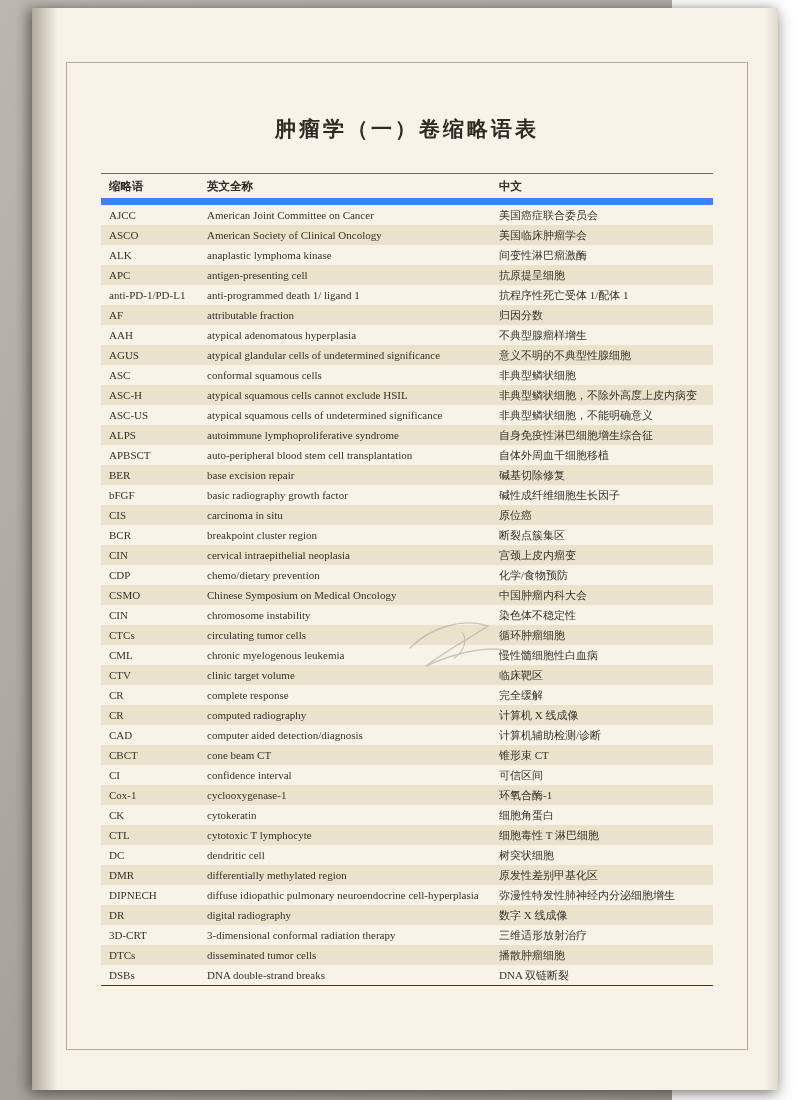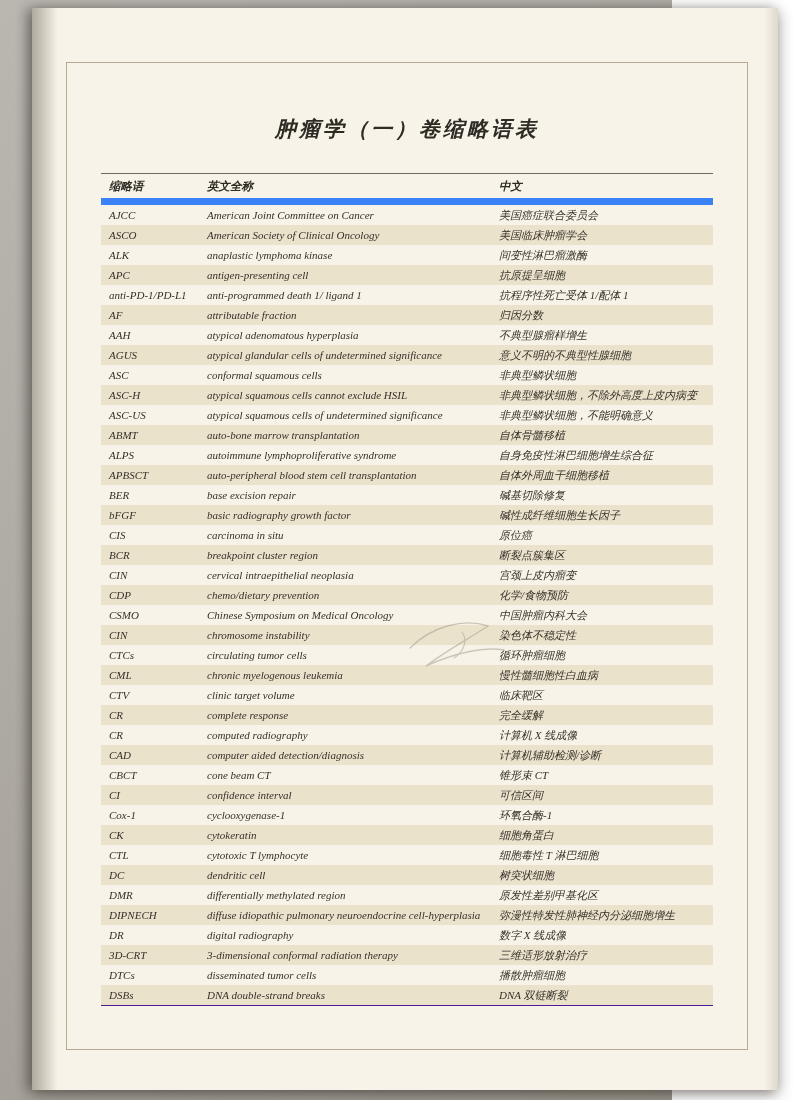--- a/index.html
+++ b/index.html
@@ -8,21 +8,20 @@
     width: 800px;
     height: 1100px;
     overflow: hidden;
     font-family: "Liberation Serif", "DejaVu Serif", serif;
   }
   .photo {
     position: relative;
     width: 672px;
     height: 1100px;
     background: linear-gradient(145deg, #bab7b1 0%, #aba7a0 55%, #9c9890 100%);
-    font-style: italic;
   }
   .page {
     position: absolute;
     left: 32px;
     top: 8px;
     width: 746px;
     height: 1082px;
     background: #f7f3e8;
     box-shadow: 0 4px 14px rgba(30,25,18,0.45), -6px 0 10px rgba(30,25,18,0.25);
   }
@@ -165,25 +164,20 @@
                 <td>ASC-H</td>
                 <td>atypical squamous cells cannot exclude HSIL</td>
                 <td>非典型鳞状细胞，不除外高度上皮内病变</td>
               </tr>
               <tr>
                 <td>ASC-US</td>
                 <td>atypical squamous cells of undetermined significance</td>
                 <td>非典型鳞状细胞，不能明确意义</td>
               </tr>
               <tr>
-                <td>ABMT</td>
-                <td>auto-bone marrow transplantation</td>
-                <td>自体骨髓移植</td>
-              </tr>
-              <tr>
                 <td>ALPS</td>
                 <td>autoimmune lymphoproliferative syndrome</td>
                 <td>自身免疫性淋巴细胞增生综合征</td>
               </tr>
               <tr>
                 <td>APBSCT</td>
                 <td>auto-peripheral blood stem cell transplantation</td>
                 <td>自体外周血干细胞移植</td>
               </tr>
               <tr>

